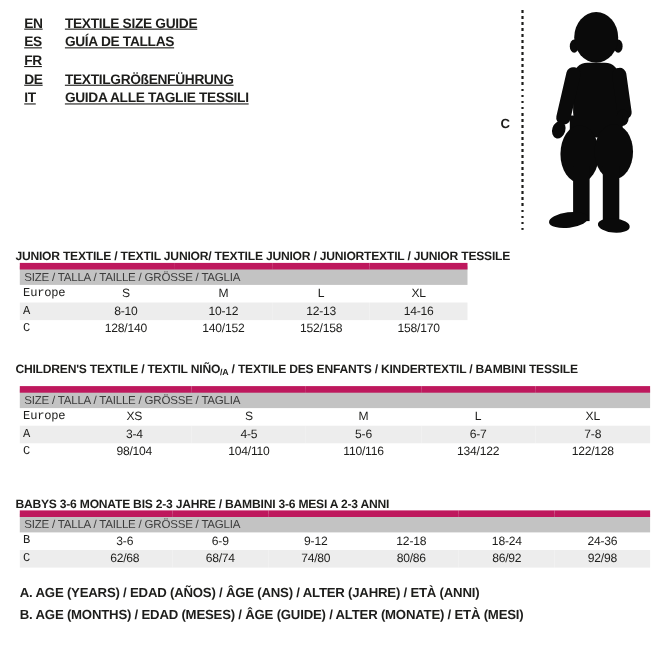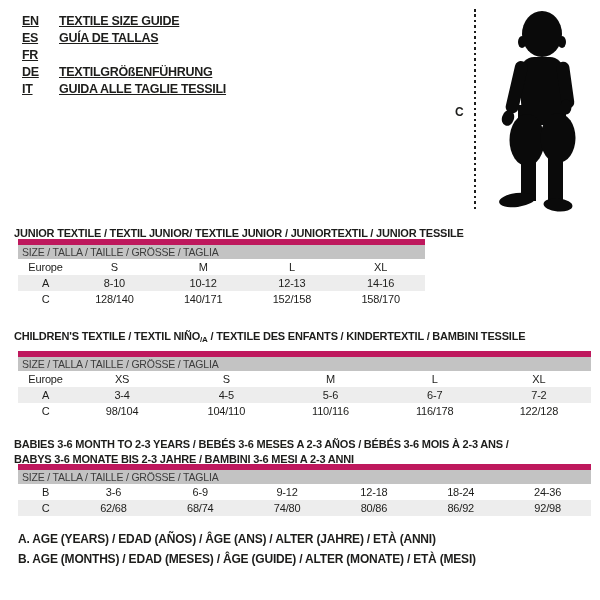--- a/index.html
+++ b/index.html
@@ -37,21 +37,21 @@
   }
   .tbl-junior{top:239px;width:407px;}
   .tbl-children{top:351px;width:573px;}
   .tbl-babies{top:464px;width:573px;}
   th.size-h{
     background:#c3c3c3;border-top:6px solid #be185d;
     font-weight:400;text-align:left;padding:1px 0 1px 4px;
     height:11px;font-size:10.5px;color:#3c3c3c;
   }
   td{height:16px;text-align:center;padding:0;font-weight:400;}
-  td.rl{text-align:center;padding-left:3px;}
+  td.rl{text-align:left;padding-left:3px;font-family:Liberation Mono, monospace;}
   tr.alt td{background:#ededed;}
   col.c0{width:52px;}
   
   .legend{position:absolute;left:18px;top:530px;font-weight:700;font-size:12px;
     line-height:19.5px;letter-spacing:-0.2px;}
 </style>
 </head>
 <body>
 
 <div class="page">
@@ -135,21 +135,21 @@
       <tr class="alt">
         <td class="rl">A</td>
         <td>8-10</td>
         <td>10-12</td>
         <td>12-13</td>
         <td>14-16</td>
       </tr>
       <tr>
         <td class="rl">C</td>
         <td>128/140</td>
-        <td>140/171</td>
+        <td>140/152</td>
         <td>152/158</td>
         <td>158/170</td>
       </tr>
     </tbody>
   </table>
 
   <h3 class="sec-title t-children"><span>CHILDREN'S TEXTILE / TEXTIL NIÑO</span><span class="sub">/A</span><span> / TEXTILE DES ENFANTS / KINDERTEXTIL / BAMBINI TESSILE</span></h3>
   <table class="size-table tbl-children">
     <colgroup>
         <col class="c0">
@@ -172,34 +172,34 @@
         <td>M</td>
         <td>L</td>
         <td>XL</td>
       </tr>
       <tr class="alt">
         <td class="rl">A</td>
         <td>3-4</td>
         <td>4-5</td>
         <td>5-6</td>
         <td>6-7</td>
-        <td>7-2</td>
+        <td>7-8</td>
       </tr>
       <tr>
         <td class="rl">C</td>
         <td>98/104</td>
         <td>104/110</td>
         <td>110/116</td>
-        <td>116/178</td>
+        <td>134/122</td>
         <td>122/128</td>
       </tr>
     </tbody>
   </table>
 
-  <h3 class="sec-title t-babies"><span>BABIES 3-6 MONTH TO 2-3 YEARS / BEBÉS 3-6 MESES A 2-3 AÑOS / BÉBÉS 3-6 MOIS À 2-3 ANS /</span><br><span>BABYS 3-6 MONATE BIS 2-3 JAHRE / BAMBINI 3-6 MESI A 2-3 ANNI</span></h3>
+  <h3 class="sec-title t-babies"><br><span>BABYS 3-6 MONATE BIS 2-3 JAHRE / BAMBINI 3-6 MESI A 2-3 ANNI</span></h3>
   <table class="size-table tbl-babies">
     <colgroup>
         <col class="c0">
         <col>
         <col>
         <col>
         <col>
         <col>
         <col>
       </colgroup>

